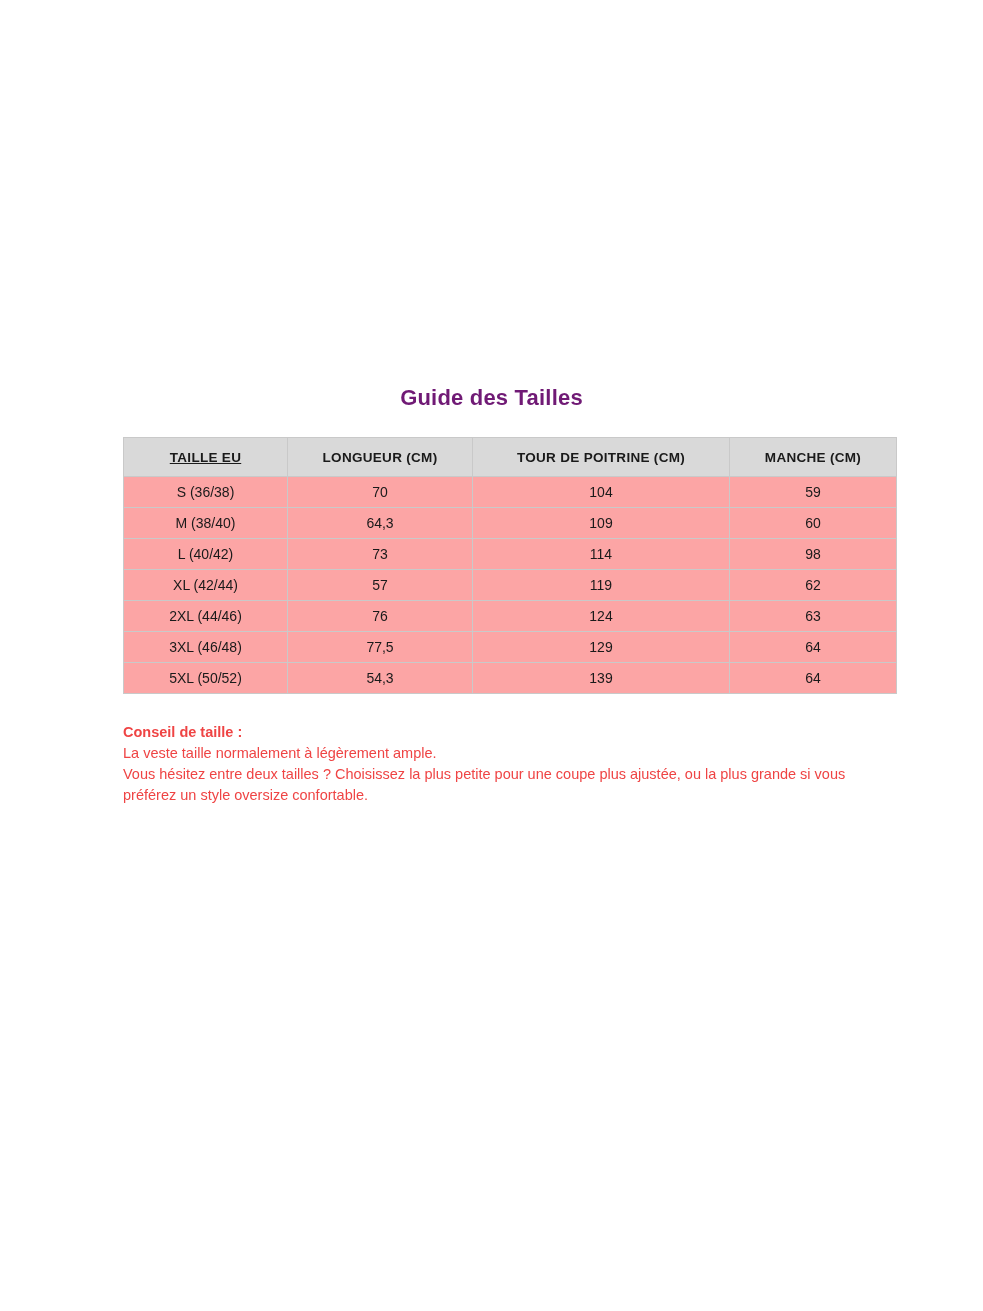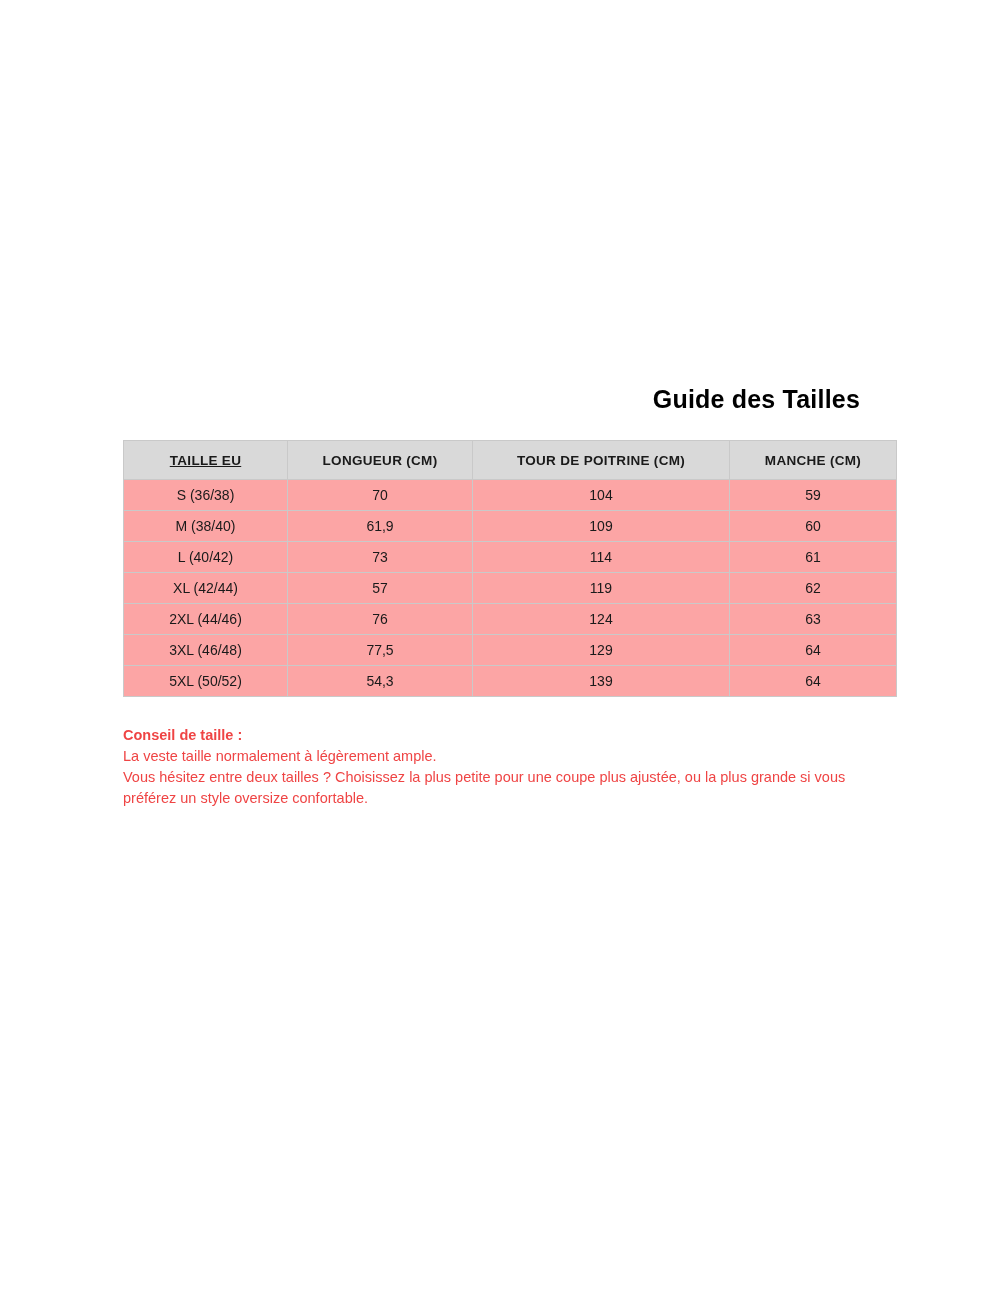--- a/index.html
+++ b/index.html
@@ -22,26 +22,26 @@
     width: 983px;
     height: 1311px;
   }
   .content {
     position: absolute;
     left: 123px;
     top: 385px;
     width: 737px;
   }
   .doc-title {
-    font-size: 25px;
+    font-size: 22px;
     font-weight: bold;
-    text-align: right;
+    text-align: center;
     letter-spacing: 0.2px;
     margin: 0 0 26px 0;
-    color: #000000;
+    color: #701a75;
   }
   table.size-table {
     border-collapse: collapse;
     width: 737px;
     table-layout: fixed;
   }
   table.size-table th,
   table.size-table td {
     border: 1px solid #c9c9c9;
     text-align: center;
@@ -104,29 +104,29 @@
       </thead>
       <tbody>
         <tr>
           <td>S (36/38)</td>
           <td>70</td>
           <td>104</td>
           <td>59</td>
         </tr>
         <tr>
           <td>M (38/40)</td>
-          <td>61,9</td>
+          <td>64,3</td>
           <td>109</td>
           <td>60</td>
         </tr>
         <tr>
           <td>L (40/42)</td>
           <td>73</td>
           <td>114</td>
-          <td>61</td>
+          <td>98</td>
         </tr>
         <tr>
           <td>XL (42/44)</td>
           <td>57</td>
           <td>119</td>
           <td>62</td>
         </tr>
         <tr>
           <td>2XL (44/46)</td>
           <td>76</td>

